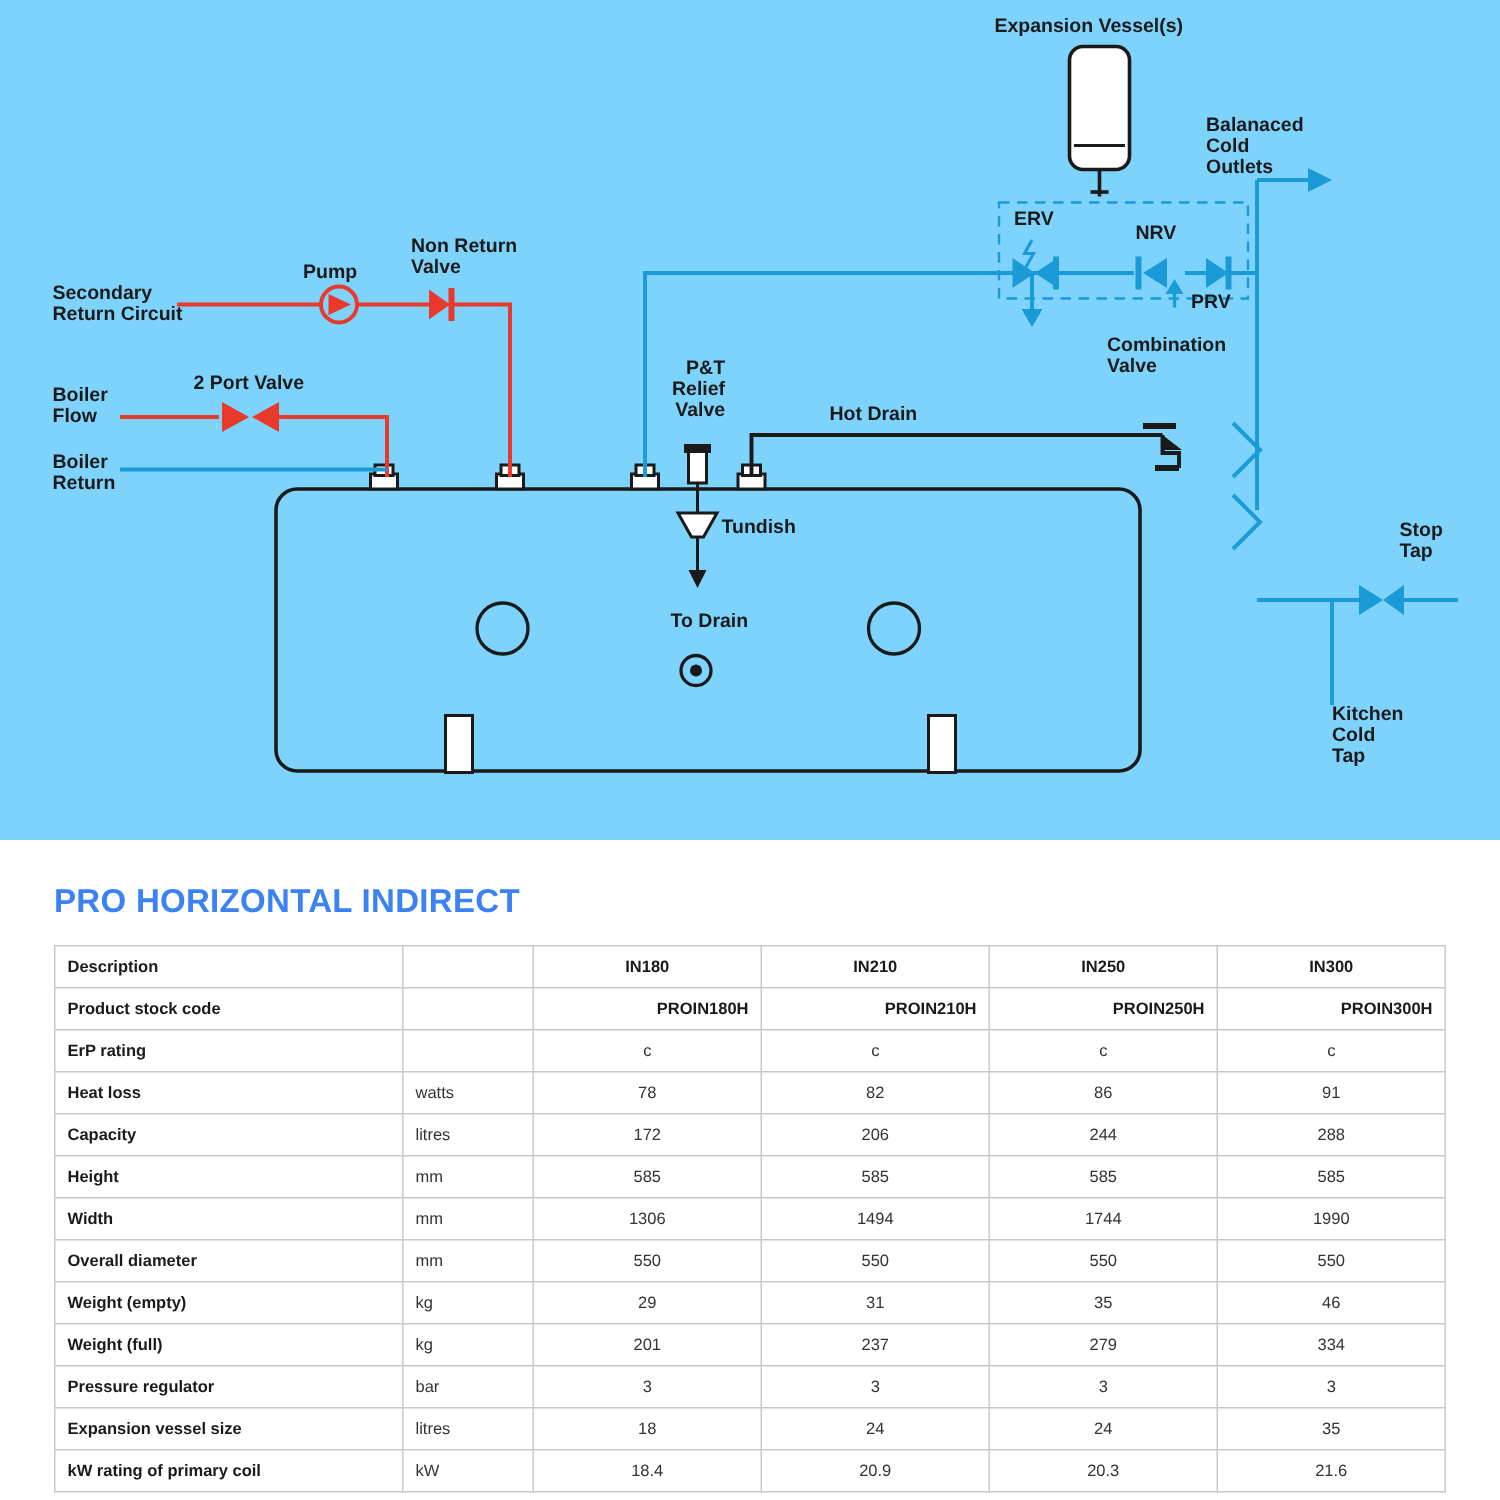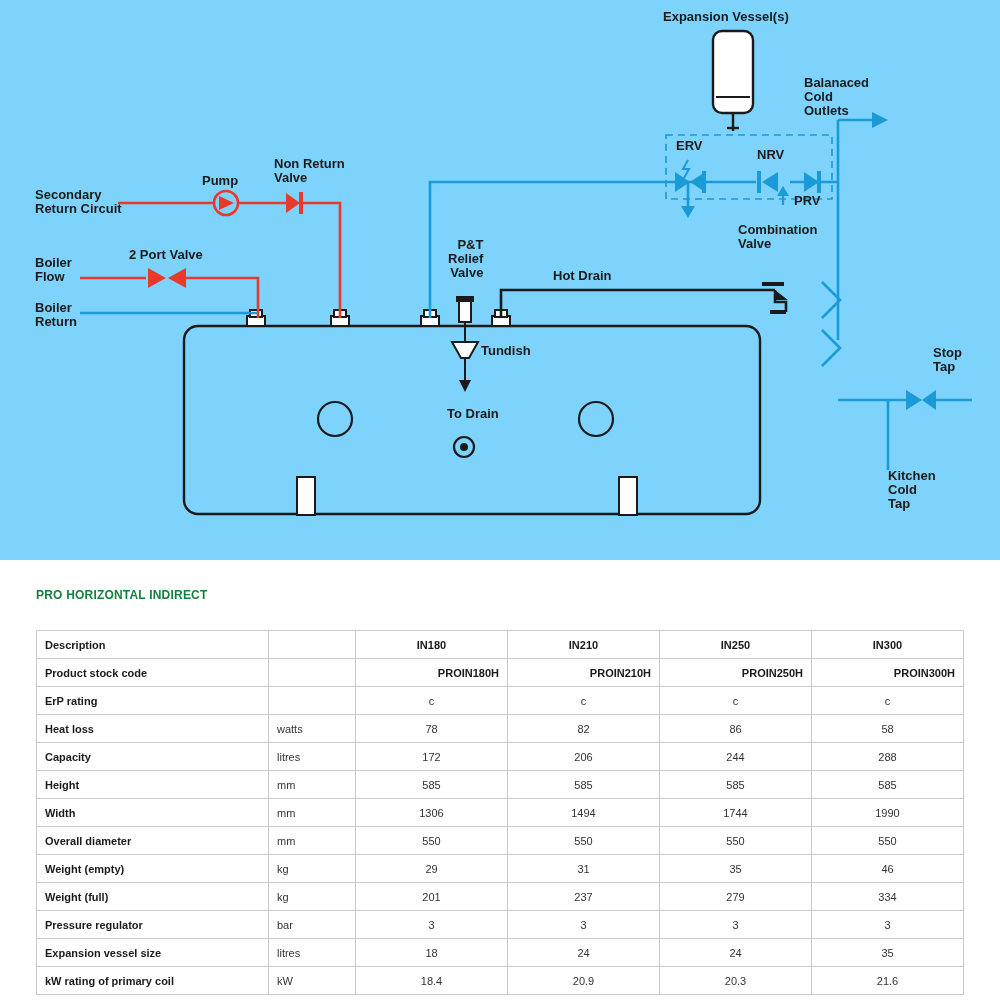--- a/index.html
+++ b/index.html
@@ -1,21 +1,21 @@
 <!DOCTYPE html>
 <html><head>
 <meta charset="utf-8">
 <style>
   html,body{margin:0;padding:0;}
   body{width:1000px;height:1000px;background:#ffffff;font-family:"Liberation Sans",sans-serif;overflow:hidden;}
   #root{position:relative;width:1000px;height:1000px;}
   .diagram{position:absolute;left:0;top:0;width:1000px;height:560px;background:#7dd3fc;}
   .diagram svg{position:absolute;left:0;top:0;}
   .lbl{position:absolute;font-size:13px;line-height:14px;color:#1a1a1a;font-weight:700;white-space:pre;}
-  .title{position:absolute;left:36px;top:588px;font-size:12px;font-weight:700;color:#15803d;letter-spacing:.2px;}
+  .title{position:absolute;left:36px;top:588px;font-size:22px;font-weight:700;color:#3b82f6;letter-spacing:.2px;}
   table.spec{position:absolute;left:36px;top:630px;width:928px;border-collapse:collapse;font-size:11px;}
   table.spec td{border:1px solid #c9c9c9;padding:5px 8px;height:17px;}
   table.spec td.desc{font-weight:700;color:#1a1a1a;width:215px;}
   table.spec td.unit{text-align:left;color:#333;width:70px;}
   table.spec td.val{text-align:center;color:#333;}
   table.spec tr.head td{font-weight:700;text-align:center;color:#1a1a1a;}
   table.spec tr.head td.desc{text-align:left;}
   table.spec tr.sub td{font-weight:700;text-align:right;color:#1a1a1a;}
   table.spec tr.sub td.desc{text-align:left;}
 </style>
@@ -209,21 +209,21 @@
           <td class="val">c</td>
           <td class="val">c</td>
           <td class="val">c</td>
         </tr>
         <tr>
           <td class="desc">Heat loss</td>
           <td class="unit">watts</td>
           <td class="val">78</td>
           <td class="val">82</td>
           <td class="val">86</td>
-          <td class="val">58</td>
+          <td class="val">91</td>
         </tr>
         <tr>
           <td class="desc">Capacity</td>
           <td class="unit">litres</td>
           <td class="val">172</td>
           <td class="val">206</td>
           <td class="val">244</td>
           <td class="val">288</td>
         </tr>
         <tr>

